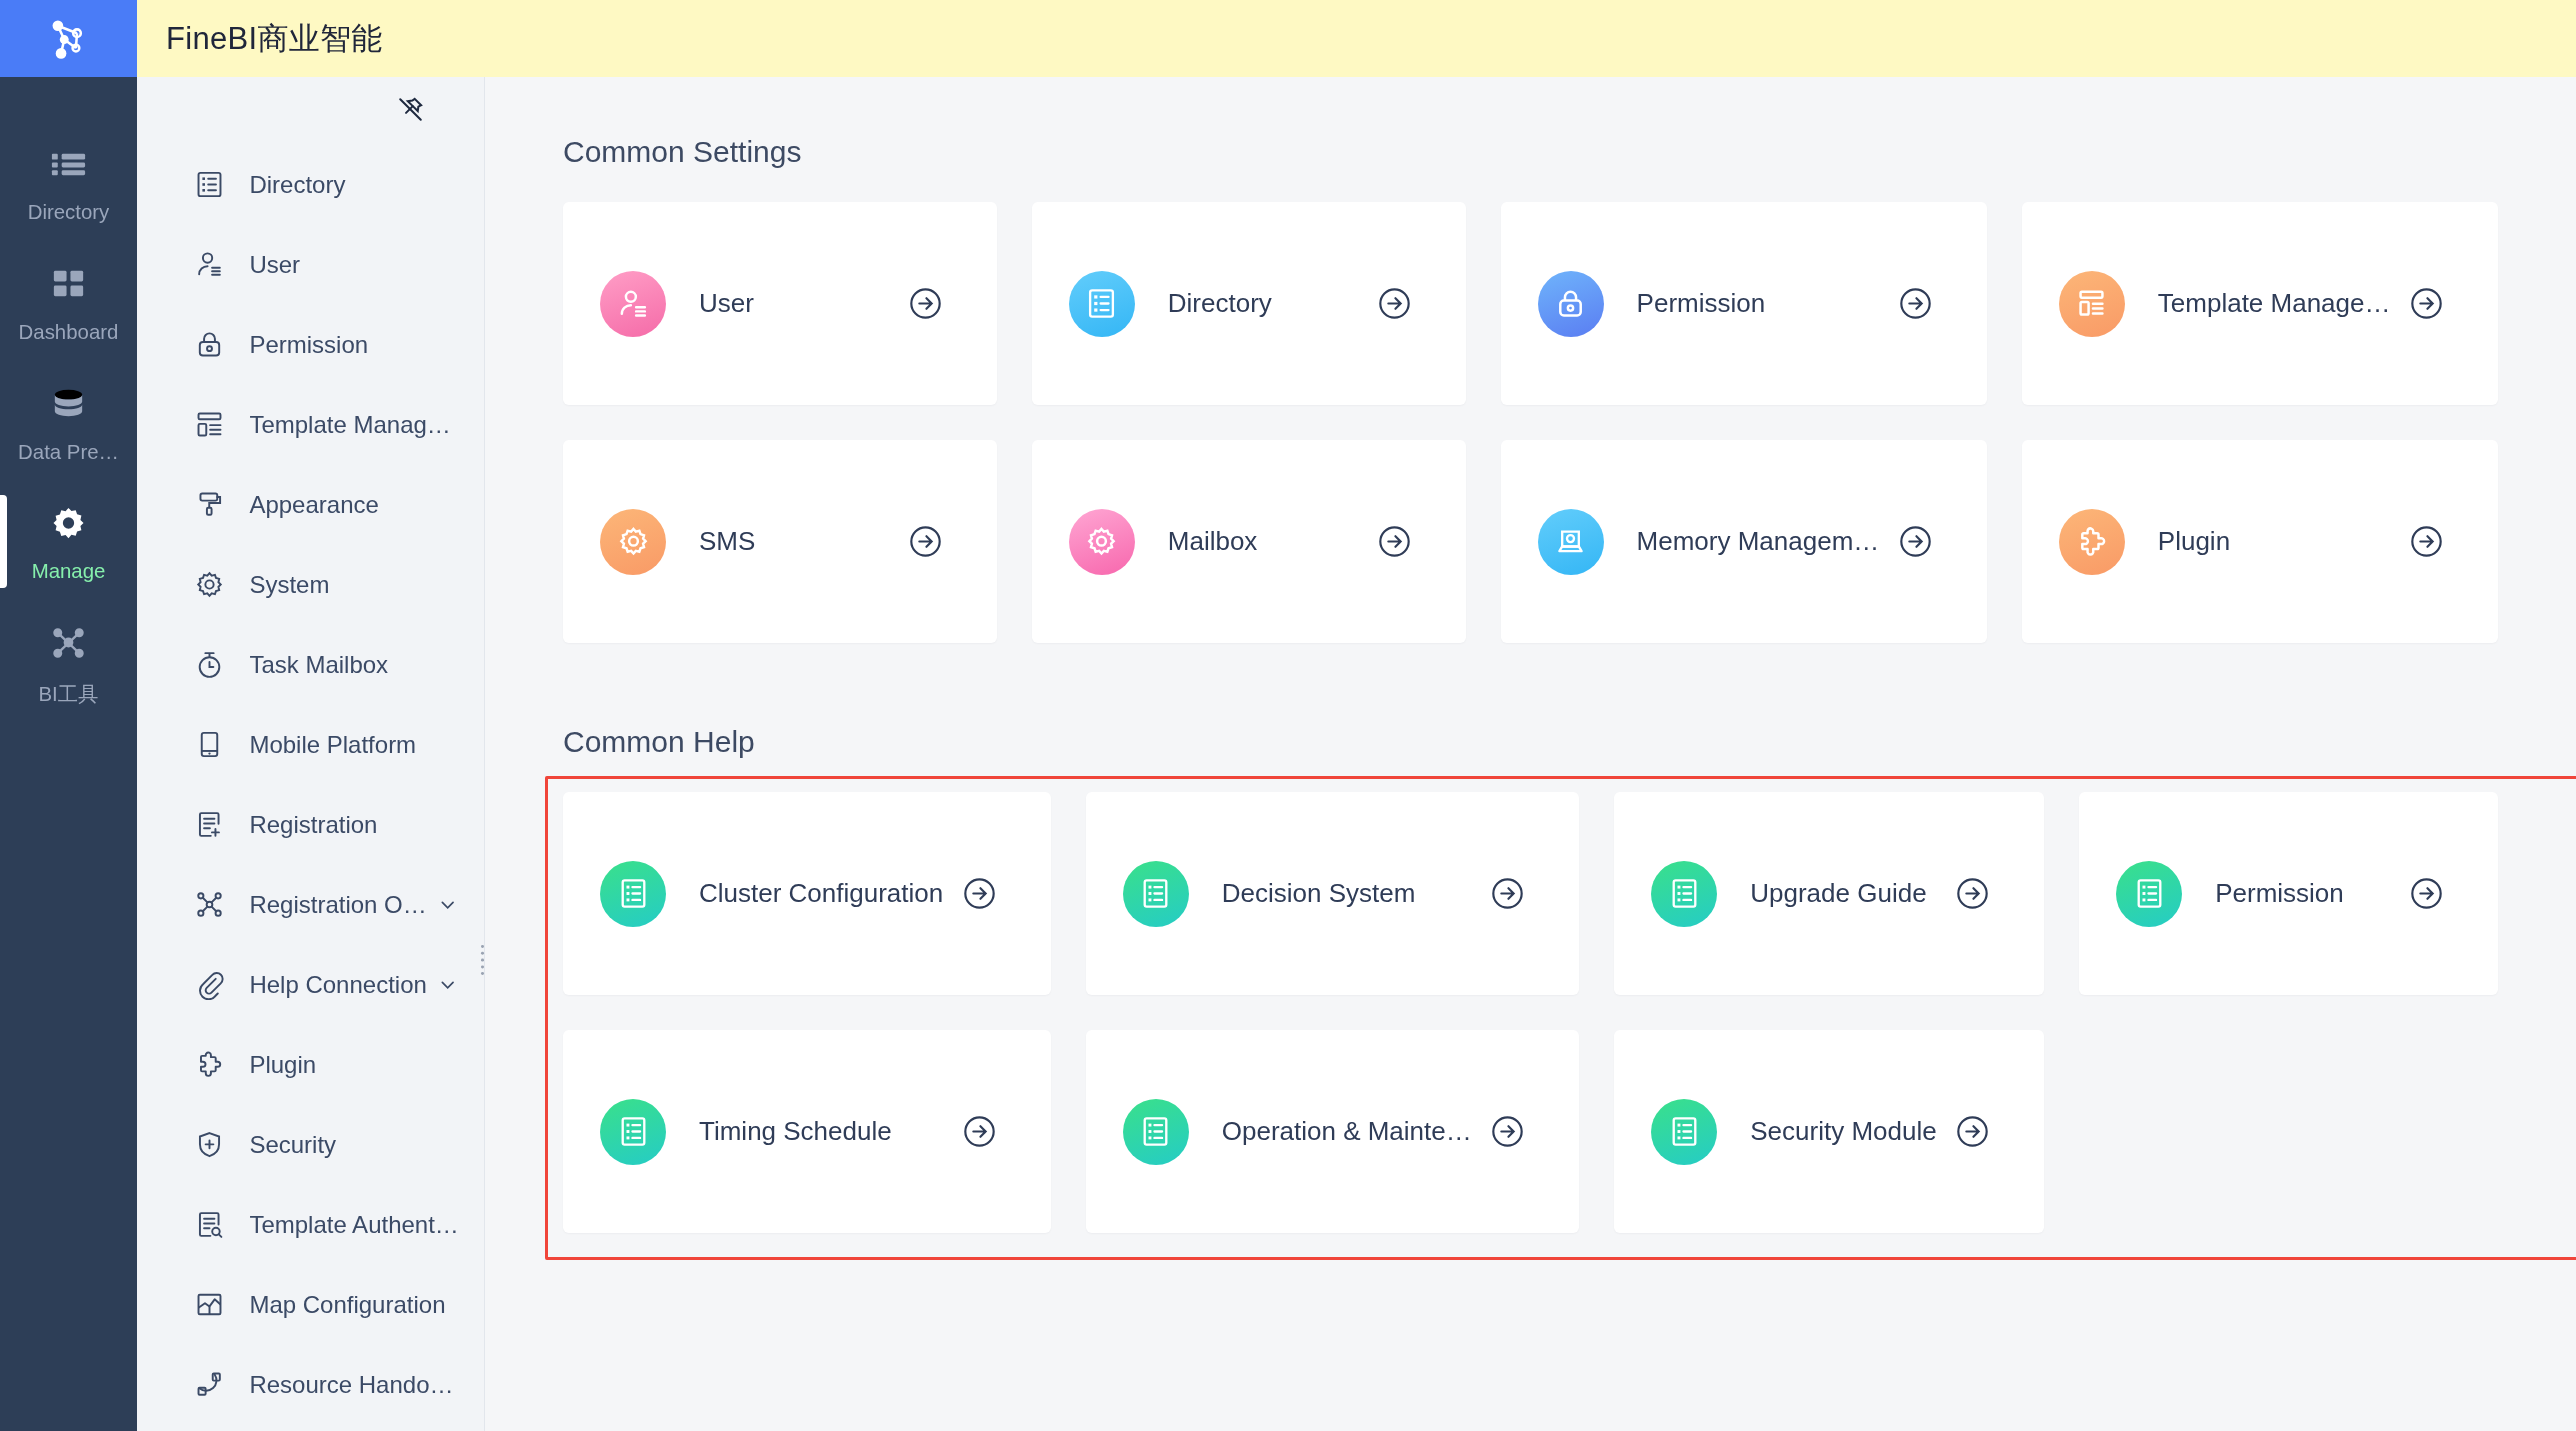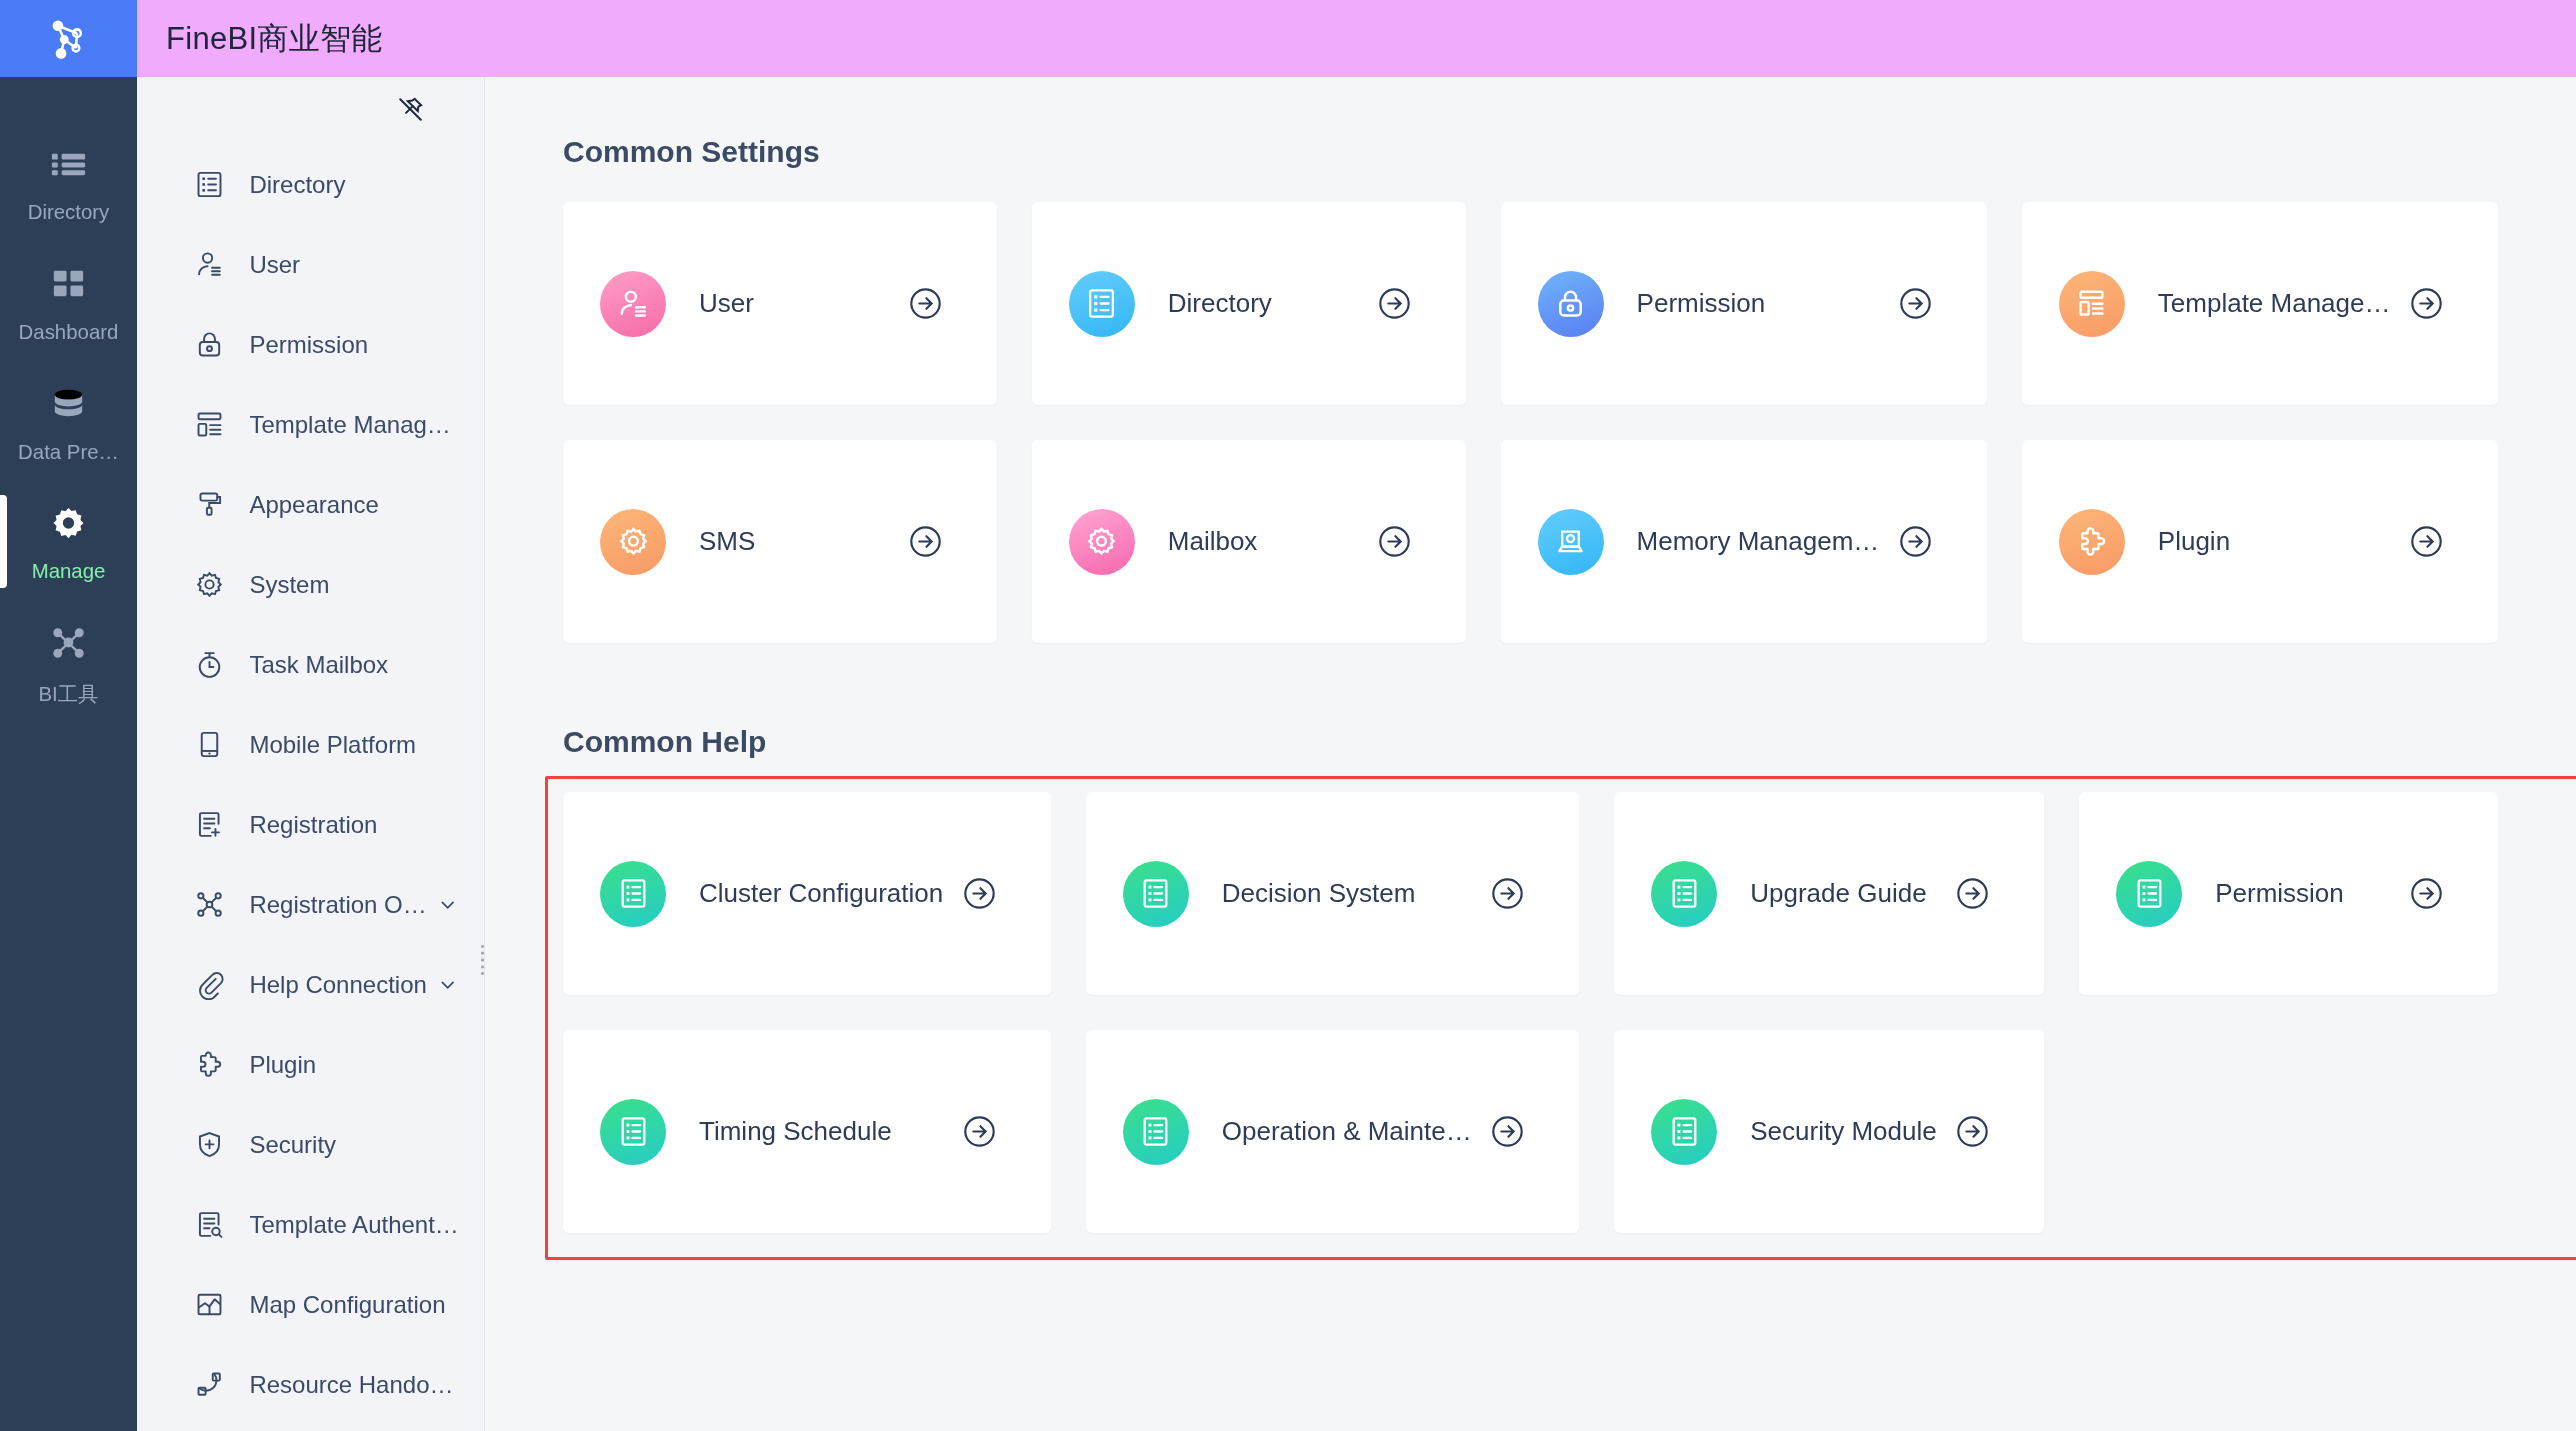--- a/index.html
+++ b/index.html
@@ -5,21 +5,21 @@
   * { box-sizing: border-box; margin: 0; padding: 0; }
   html, body {
     width: 2576px; height: 1432px;
     font-family: "Liberation Sans", sans-serif;
     background: #f5f6f8;
     overflow: hidden;
   }
   .app { display: flex; flex-direction: column; width: 2576px; height: 1432px; }
 
   
-  .topbar { display: flex; height: 77px; flex: none; background: #f0abfc; align-items: center; }
+  .topbar { display: flex; height: 77px; flex: none; background: #fef9c3; align-items: center; }
   .logo-box {
     width: 137px; height: 77px; background: #4a7cf7;
     display: flex; align-items: center; justify-content: center; flex: none;
   }
   .logo-box svg { width: 51px; height: 51px; }
   .app-title {
     display: flex; align-items: center; padding-left: 29px;
     font-size: 31px; color: #20263a; letter-spacing: 0.3px;
   }
 
@@ -86,21 +86,21 @@
   .resize-grip i {
     display: block; width: 2.9px; height: 2.9px; background: #9aa3b2; border-radius: 50%;
     box-shadow: 0 6.8px 0 #9aa3b2, 0 13.6px 0 #9aa3b2, 0 20.4px 0 #9aa3b2, 0 27px 0 #9aa3b2,
                 4.9px 0 0 #9aa3b2, 4.9px 6.8px 0 #9aa3b2, 4.9px 13.6px 0 #9aa3b2, 4.9px 20.4px 0 #9aa3b2, 4.9px 27px 0 #9aa3b2;
     margin-top: -15.6px; margin-left: -1.9px;
   }
 
   
   .main { flex: 1; background: #f5f6f8; padding: 58px 0 0 0; overflow: hidden; position: relative; }
   .section-title {
-    font-size: 30px; color: #3d4a63; font-weight: 700;
+    font-size: 30px; color: #3d4a63; font-weight: 400;
     padding-left: 78px; margin-bottom: 33px;
   }
   .sec-help-title { padding-left: 78px; margin-bottom: 33px; }
   .grid {
     display: grid; grid-template-columns: repeat(4, 1fr);
     gap: 35px; padding: 0 78px;
   }
   .card {
     background: #ffffff; border-radius: 5.8px; height: 203px;
     display: flex; align-items: center; padding: 0 53px 0 37px;

